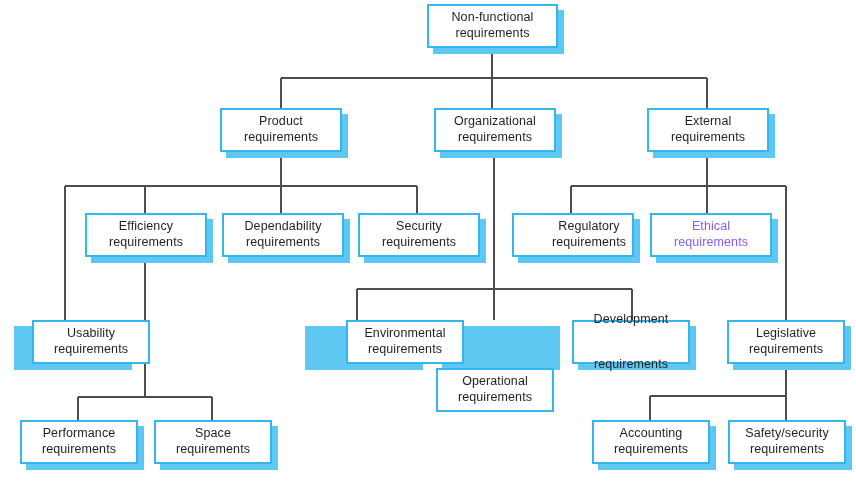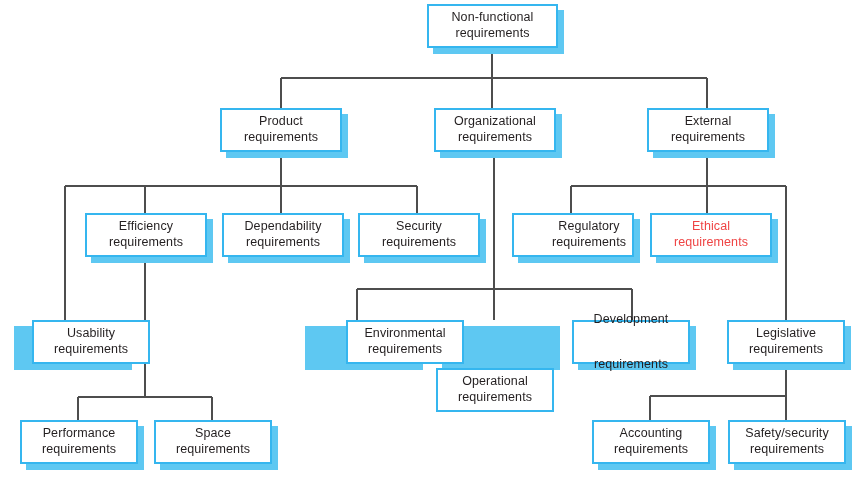--- a/index.html
+++ b/index.html
@@ -134,21 +134,21 @@
         <span class="node-line">requirements</span>
       </div>
       <div class="node" style="left: 358px; top: 213px; width: 122px; height: 44px; border-color: rgb(53, 182, 239); background: rgb(255, 255, 255); color: rgb(35, 31, 32);">
         <span class="node-line">Security</span>
         <span class="node-line">requirements</span>
       </div>
       <div class="node" style="left: 512px; top: 213px; width: 122px; height: 44px; border-color: rgb(53, 182, 239); background: rgb(255, 255, 255); color: rgb(35, 31, 32); padding-left: 32px;">
         <span class="node-line">Regulatory</span>
         <span class="node-line">requirements</span>
       </div>
-      <div class="node" style="left: 650px; top: 213px; width: 122px; height: 44px; border-color: rgb(53, 182, 239); background: rgb(255, 255, 255); color: #ef4444;">
+      <div class="node" style="left: 650px; top: 213px; width: 122px; height: 44px; border-color: rgb(53, 182, 239); background: rgb(255, 255, 255); color: #8b5cf6;">
         <span class="node-line">Ethical</span>
         <span class="node-line">requirements</span>
       </div>
       <div class="node" style="left: 8px; top: 320px; width: 118px; height: 44px; border-color: rgb(53, 182, 239); background: rgb(255, 255, 255); color: rgb(35, 31, 32); margin-left: 24px;">
         <span class="node-line">Usability</span>
         <span class="node-line">requirements</span>
       </div>
       <div class="node" style="left: 299px; top: 320px; width: 118px; height: 44px; border-color: rgb(53, 182, 239); background: rgb(255, 255, 255); color: rgb(35, 31, 32); margin-left: 47px;">
         <span class="node-line">Environmental</span>
         <span class="node-line">requirements</span>

